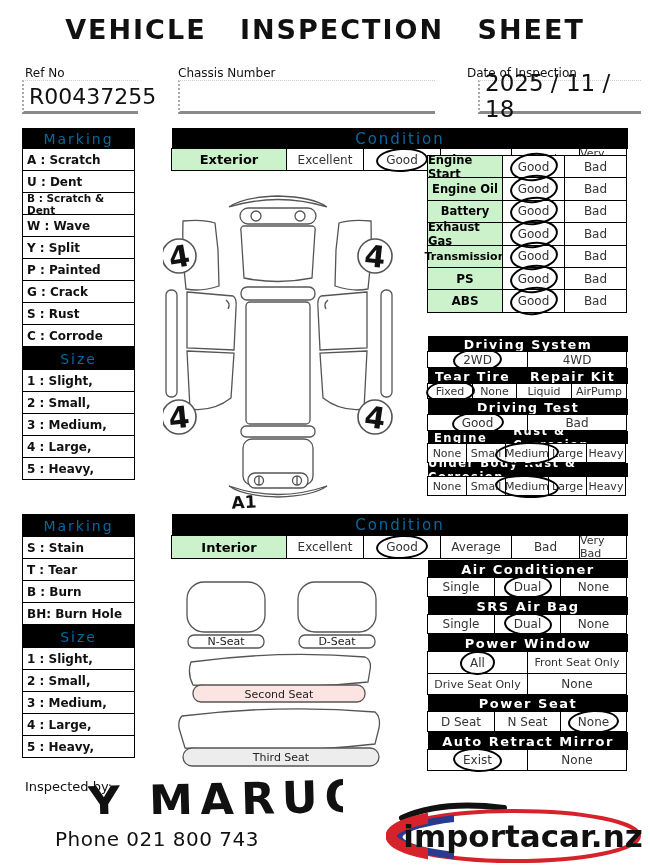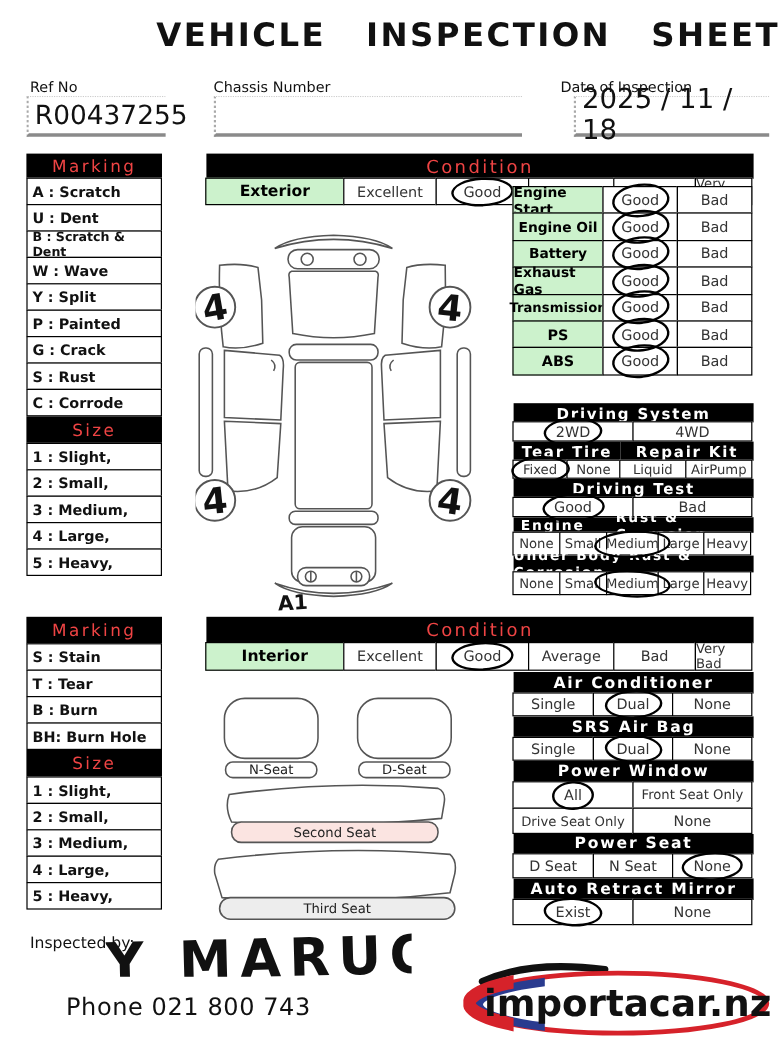--- a/index.html
+++ b/index.html
@@ -1,24 +1,24 @@
 <!DOCTYPE html>
 <html><head>
 <meta charset="utf-8">
 <style>
   html,body{margin:0;padding:0;background:#fff;}
   #page{position:relative;width:650px;height:865px;background:#fff;overflow:hidden;
         font-family:"DejaVu Sans",sans-serif;color:#111;}
   .abs{position:absolute;box-sizing:border-box;}
-  .title{width:100%;text-align:right;font-size:27px;font-weight:bold;letter-spacing:2px;word-spacing:22px;}
+  .title{width:100%;text-align:center;font-size:27px;font-weight:bold;letter-spacing:2px;word-spacing:22px;}
   .flbl{font-size:12px;font-weight:normal;}
   .fbox{border-left:2px dotted #aaa;border-top:1px dotted #ccc;border-bottom:3px solid #8a8a8a;
         display:flex;align-items:center;padding-left:5px;font-size:22px;}
   
-  .lbar{background:#000;color:#ef4444;display:flex;align-items:center;justify-content:center;
+  .lbar{background:#000;color:#0369a1;display:flex;align-items:center;justify-content:center;
         font-size:14px;letter-spacing:2px;box-sizing:border-box;}
   .hbar{background:#000;color:#fff;display:flex;align-items:center;justify-content:center;
         font-size:12.5px;font-weight:bold;letter-spacing:1.5px;box-sizing:border-box;}
   
   .lrow{box-sizing:border-box;height:23px;border:1px solid #000;margin-top:-1px;background:#fff;
         display:flex;align-items:center;padding-left:4px;font-size:12px;font-weight:600;}
   .lrow.shrink{font-size:10.5px;}
   
   .row{display:flex;}
   .cell{box-sizing:border-box;border:1px solid #000;margin-left:-1px;margin-top:-1px;background:#fff;

